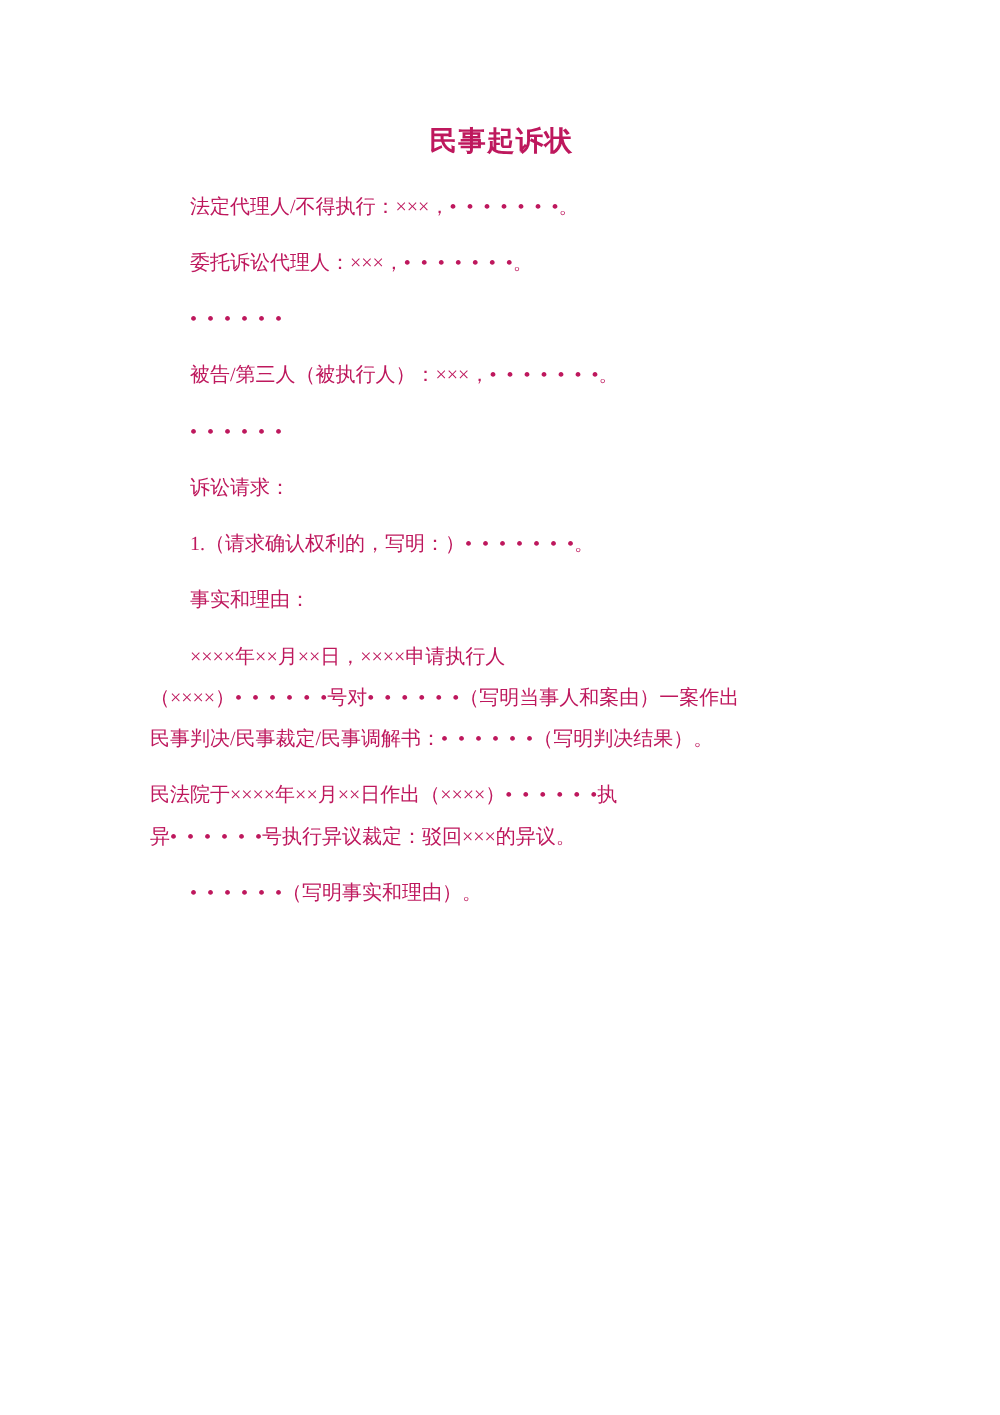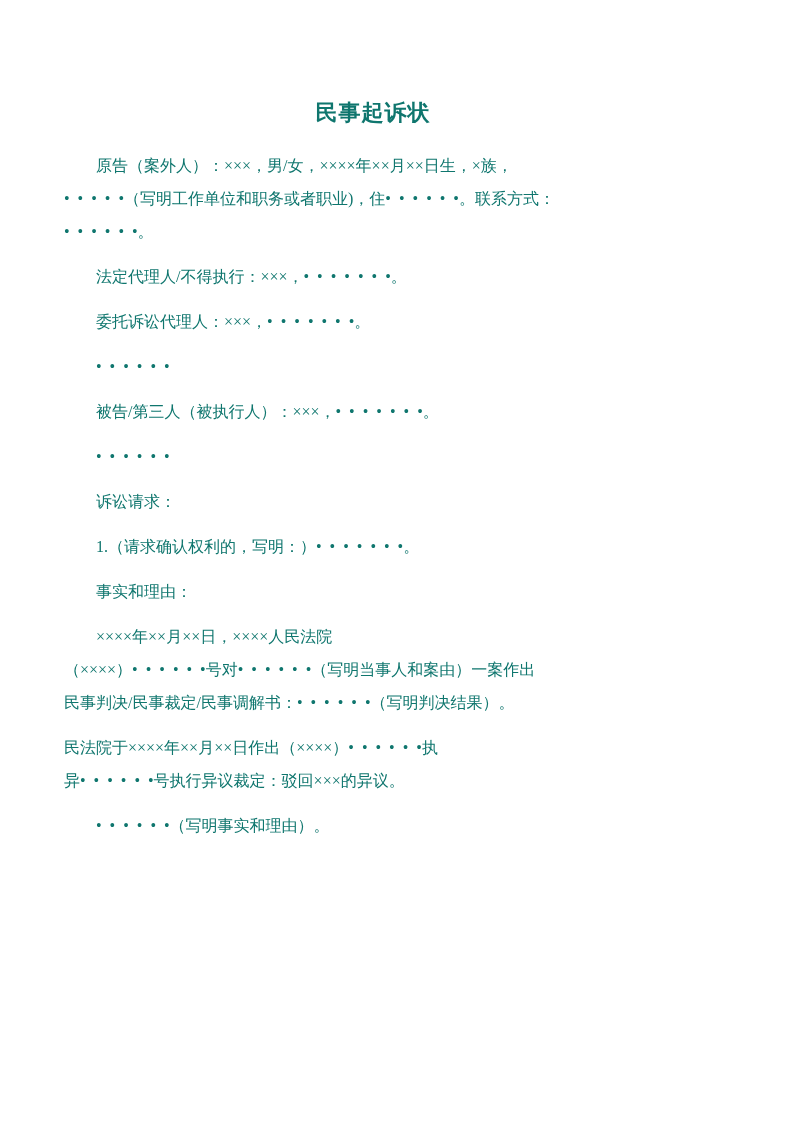--- a/index.html
+++ b/index.html
@@ -7,25 +7,25 @@
     padding: 0;
     background: #ffffff;
   }
   .page {
     position: relative;
     width: 800px;
     height: 1094px;
     margin: 0 auto;
     background: #ffffff;
     box-sizing: border-box;
-    padding: 98px 118px 0 64px;
+    padding: 98px 118px 0 120px;
     overflow: hidden;
     font-family: "Liberation Serif", "DejaVu Serif", serif;
     font-size: 16px;
-    color: #0f766e;
+    color: #be185d;
   }
   .doc-title {
     font-family: "Liberation Sans", "DejaVu Sans", sans-serif;
     font-weight: bold;
     font-size: 22px;
     line-height: 30px;
     text-align: center;
     margin: 0 0 21px 0;
     letter-spacing: 1px;
   }
@@ -41,25 +41,20 @@
     text-indent: 32px;
   }
 </style>
 </head>
 <body>
 
 <div class="page">
 
   <div class="doc-title">民事起诉状</div>
 
-  <div class="para">
-    <div class="line indent">原告（案外人）：×××，男/女，××××年××月××日生，×族，</div>
-    <div class="line">• • • • •（写明工作单位和职务或者职业)，住• • • • • •。联系方式：</div>
-    <div class="line">• • • • • •。</div>
-  </div>
 
   <div class="para">
     <div class="line indent">法定代理人/不得执行：×××，• • • • • • •。</div>
   </div>
 
   <div class="para">
     <div class="line indent">委托诉讼代理人：×××，• • • • • • •。</div>
   </div>
 
 
@@ -83,21 +78,21 @@
 
   <div class="para">
     <div class="line indent">1.（请求确认权利的，写明：）• • • • • • •。</div>
   </div>
 
   <div class="para">
     <div class="line indent">事实和理由：</div>
   </div>
 
   <div class="para">
-    <div class="line indent">××××年××月××日，××××人民法院</div>
+    <div class="line indent">××××年××月××日，××××申请执行人</div>
     <div class="line">（××××）• • • • • •号对• • • • • •（写明当事人和案由）一案作出</div>
     <div class="line">民事判决/民事裁定/民事调解书：• • • • • •（写明判决结果）。</div>
   </div>
 
   <div class="para">
     <div class="line">民法院于××××年××月××日作出（××××）• • • • • •执</div>
     <div class="line">异• • • • • •号执行异议裁定：驳回×××的异议。</div>
   </div>
 
   <div class="para">

